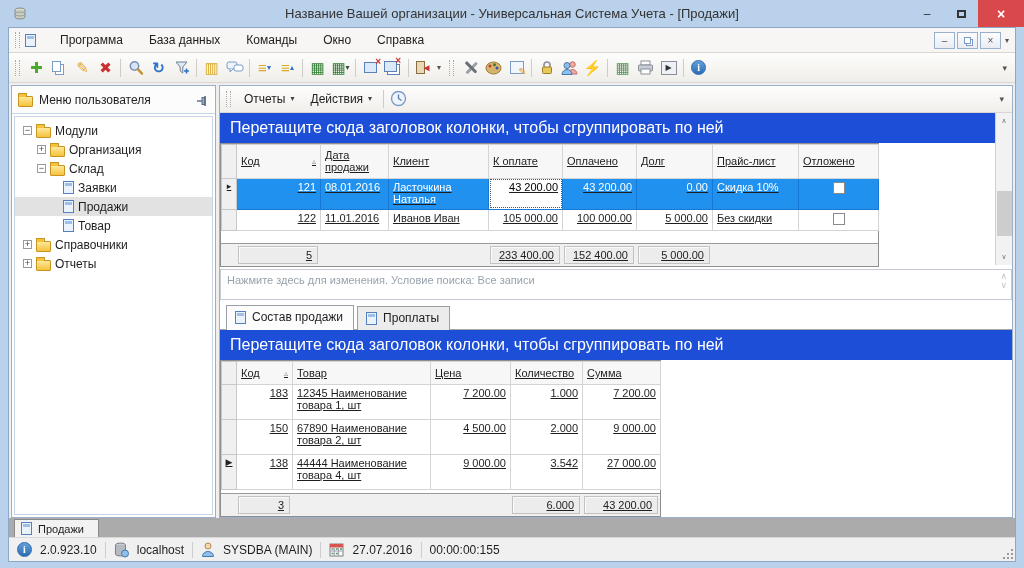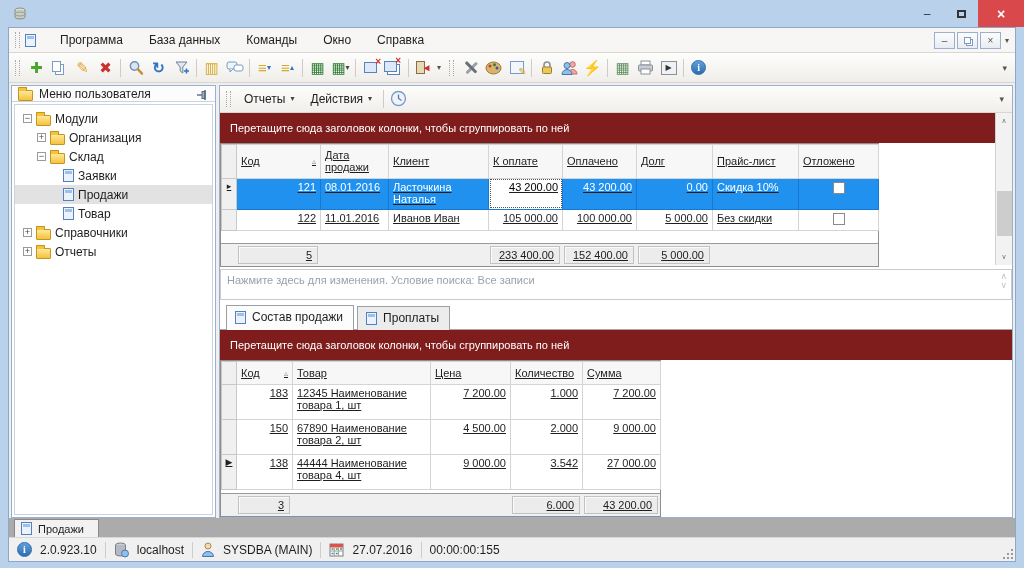--- a/index.html
+++ b/index.html
@@ -38,21 +38,21 @@
   .door-arrow { color:#c33; font-size:10px; margin-left:-3px; }
   .formbox { width:14px; height:13px; border:1px solid #7a9cc6; background:#f2f7fd; position:relative; }
   .formbox .pen { position:absolute; right:-4px; bottom:-4px; font-size:10px; color:#e0a22e; }
   .playbox { width:16px; height:14px; border:1px solid #8a8f98; background:#eef1f5; display:flex; align-items:center; justify-content:center; font-size:8px; color:#333; }
   .info-circle { width:15px; height:15px; border-radius:50%; background:linear-gradient(#63a0dc,#2c6cb0); border:1px solid #2c6cb0; color:#fff; font-size:10px; font-weight:bold; font-family:"Liberation Serif",serif; display:flex; align-items:center; justify-content:center; }
   .tb-overflow { margin-left:auto; font-size:9px; color:#555; padding-right:4px; }
 
   
   .content { flex:1; display:flex; min-height:0; padding:2px 2px 0 2px; }
   .sidebar { width:205px; background:#fff; border:1px solid #9ab0cc; display:flex; flex-direction:column; }
-  .sb-header { height:16px; display:flex; align-items:center; gap:6px; padding:0 6px; background:#fcfcfc; border-bottom:1px solid #c8d4e4; }
+  .sb-header { height:28px; display:flex; align-items:center; gap:6px; padding:0 6px; background:#fcfcfc; border-bottom:1px solid #c8d4e4; }
   .sb-header .lbl { flex:1; }
   .tree { flex:1; border:1px solid #c8d4e4; margin:2px; padding-top:4px; overflow:hidden; }
   .trow { height:19px; display:flex; align-items:center; gap:4px; font-size:12px; }
   .trow.lvl0 { padding-left:8px; } .trow.lvl1 { padding-left:22px; } .trow.lvl2 { padding-left:48px; }
   .trow.selected { background:#e2e2e2; }
   .expander { width:9px; height:9px; border:1px solid #9a9a9a; background:#fff; font-size:9px; line-height:7px; text-align:center; color:#444; flex:none; }
   .folder { width:15px; height:11px; background:linear-gradient(#ffe89a,#f5c23c); border:1px solid #c89420; border-radius:1px; position:relative; margin-top:3px; flex:none; }
   .folder::before { content:''; position:absolute; top:-4px; left:-1px; width:7px; height:3px; background:#f5c23c; border:1px solid #c89420; border-bottom:none; border-radius:1px 1px 0 0; }
   .docicon { width:11px; height:13px; background:#eaf2fc; border:1px solid #5580c0; position:relative; flex:none; }
   .docicon::before { content:''; position:absolute; top:1px; left:1px; right:1px; height:3px; background:#9ec0e8; }
@@ -62,21 +62,21 @@
 
   
   .actionbar { height:27px; background:linear-gradient(#fdfdfc,#f1efec); border-bottom:1px solid #d9d6d2; display:flex; align-items:center; padding:0 4px; }
   .ab-btn { display:flex; align-items:center; gap:5px; padding:4px 8px; color:#222; }
   .ab-btn .caret { font-size:8px; color:#444; }
   .ab-overflow { margin-left:auto; font-size:9px; color:#555; padding-right:4px; }
 
   
   .upper { display:flex; min-height:0; }
   .upper-left { flex:1; min-width:0; }
-  .groupbar { height:30px; background:#7f1d1d; color:#fff; font-size:11px; display:flex; align-items:center; padding:0 10px; }
+  .groupbar { height:30px; background:#1d4ed8; color:#fff; font-size:16px; display:flex; align-items:center; padding:0 10px; }
   .vscroll { width:17px; background:#f2f2f2; border-left:1px solid #d0d0d0; display:flex; flex-direction:column; align-items:center; }
   .vs-btn { width:17px; height:16px; display:flex; align-items:center; justify-content:center; font-size:7px; color:#707070; }
   .vs-track { flex:1; width:17px; position:relative; }
   .vs-thumb { position:absolute; top:52%; left:1px; right:1px; height:45px; background:#cdcdcd; }
 
   table.grid { border-collapse:collapse; table-layout:fixed; font-size:11px; background:#fff; }
   .gridframe { border:1px solid #8e8e8e; width:659px; background:#fff;text-decoration:underline; }
   .gridframe.lower { width:441px; }
   table.grid th, table.grid td { border:1px solid #d4d4d4; padding:2px 4px; overflow:hidden; vertical-align:top; }
   table.grid th { background:#f7f7f7; font-weight:normal; text-align:left; vertical-align:middle; }
@@ -126,20 +126,21 @@
 <body>
 
 <div class="window">
 
   <div class="titlebar">
     <svg width="16" height="16" viewBox="0 0 16 16" style="z-index:2">
       <ellipse cx="8" cy="4" rx="5" ry="2" fill="#d8dcd2" stroke="#8a8f84"></ellipse>
       <path d="M3 4 v7 a5 2 0 0 0 10 0 v-7" fill="#c8ccc2" stroke="#8a8f84"></path>
       <ellipse cx="8" cy="8" rx="5" ry="2" fill="none" stroke="#9aa094"></ellipse>
     </svg>
+    <div class="title">Название Вашей организации - Универсальная Система Учета - [Продажи]</div>
     <div class="win-btns">
       <div class="win-btn">
           <span>–</span>
         </div>
       <div class="win-btn">
           <span class="maxbox"></span>
         </div>
       <div class="win-btn close">
           <span>×</span>
         </div>

